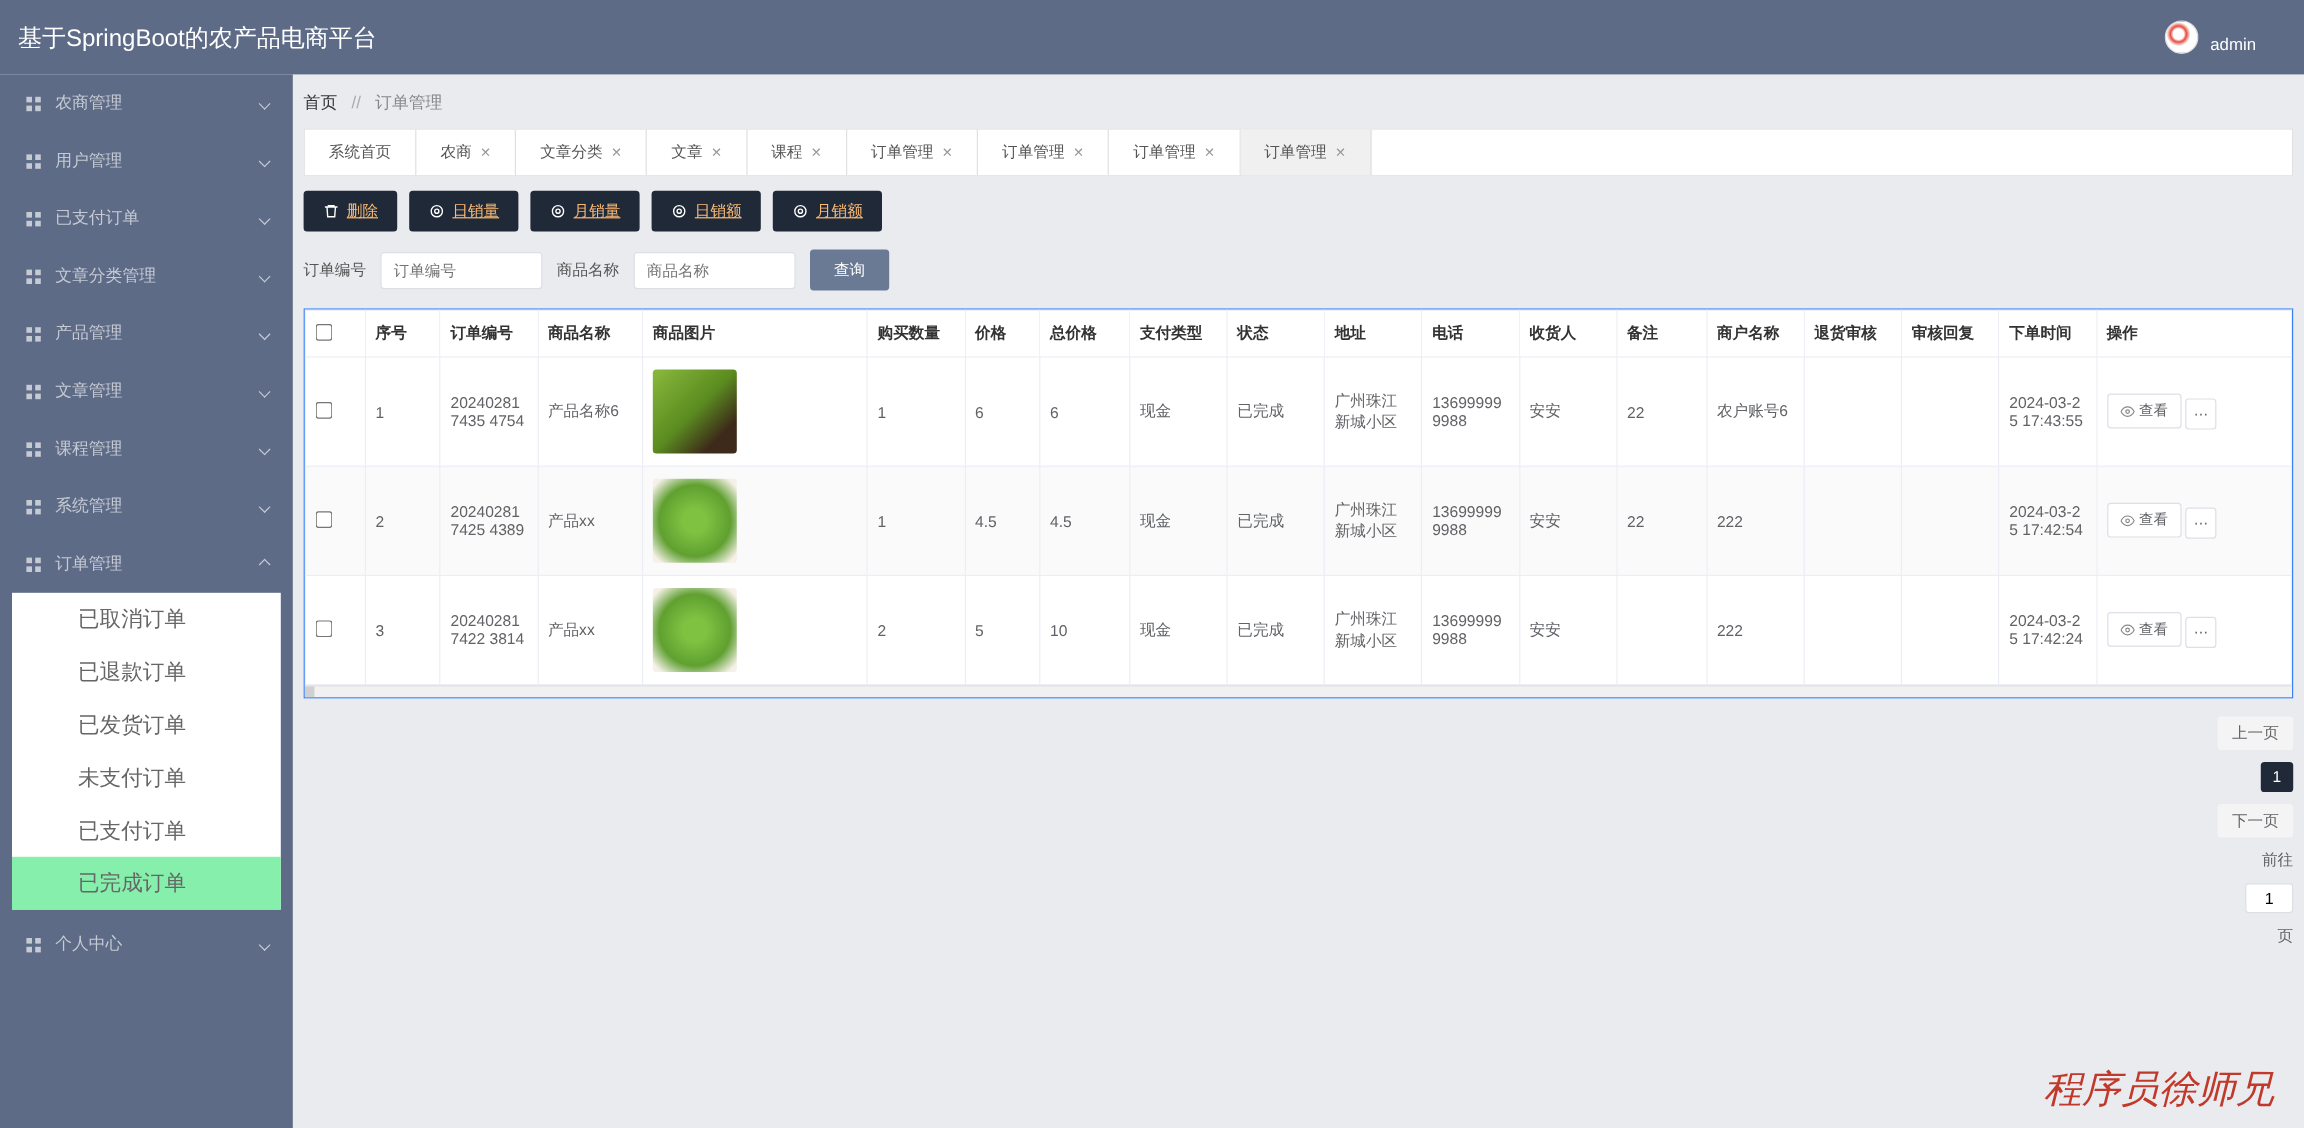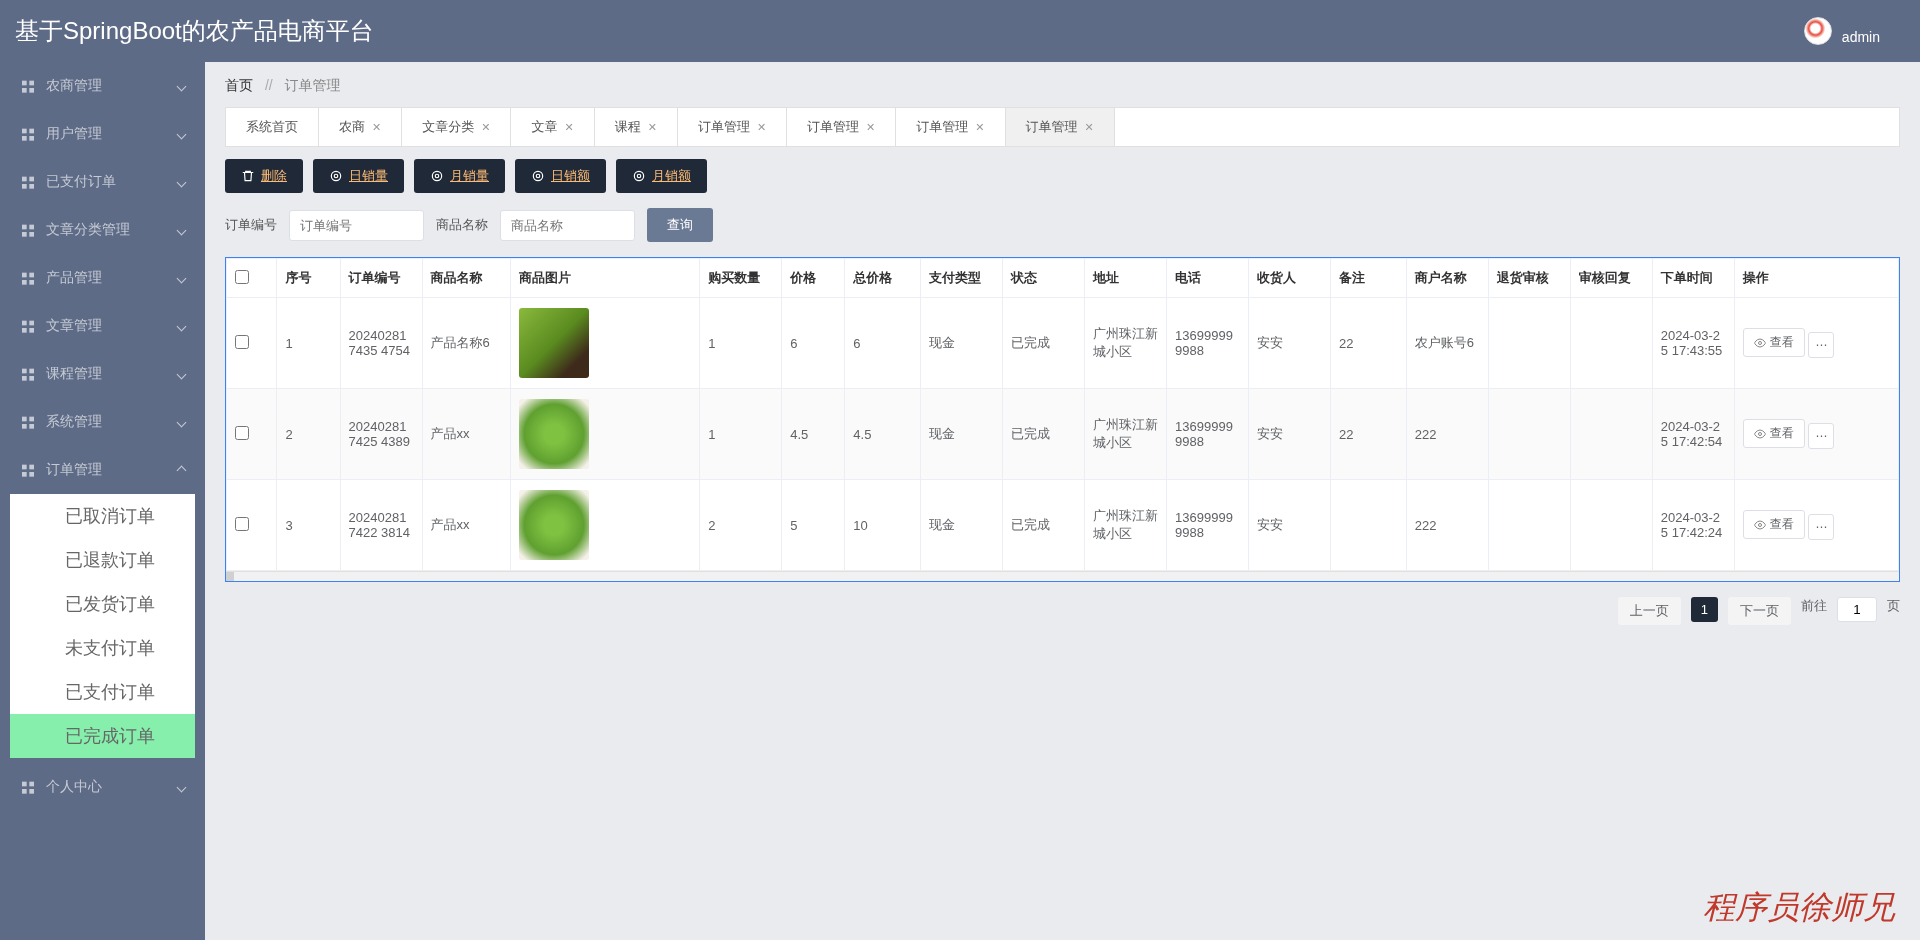--- a/index.html
+++ b/index.html
@@ -1,29 +1,29 @@
 <!DOCTYPE html>
 <html><head>
 <meta charset="utf-8">
 <style>
 * { margin: 0; padding: 0; box-sizing: border-box; font-family: "Microsoft YaHei", Arial, sans-serif; }
 body { background: #e9ebef; overflow: hidden; width: 1920px; height: 940px; }
 .header { height: 62px; background: #5e6b86; display: flex; align-items: center; justify-content: space-between; padding: 0 40px 0 15px; color: #fff; }
-.header-title { font-size: 24px; }
+.header-title { font-size: 20px; }
 .header-user { display: flex; align-items: flex-end; gap: 10px; font-size: 14px; }
 .avatar { width: 28px; height: 28px; border-radius: 50%; background: radial-gradient(circle at 40% 40%, #fff 20%, #e74c3c 30%, #fff 45%); border: 1px solid #ddd; }
 .main { display: flex; height: calc(100% - 62px); }
-.sidebar { width: 205px; background: #5e6b86; color: #c5cad4; overflow-y: auto; flex-shrink: 0; }
+.sidebar { width: 244px; background: #5e6b86; color: #c5cad4; overflow-y: auto; flex-shrink: 0; }
 .menu-item { display: flex; align-items: center; justify-content: space-between; padding: 0 20px; height: 48px; font-size: 14px; cursor: pointer; }
 .menu-label { display: flex; align-items: center; gap: 10px; }
 .menu-icon { width: 16px; height: 16px; display: inline-flex; }
 .submenu { background: #fff; margin: 0 10px 5px 10px; }
 .submenu-item { padding: 10px 20px 10px 55px; font-size: 18px; color: #666; cursor: pointer; text-align: left; }
 .submenu-item.active { background: #86efac; }
-.content { flex: 1; padding: 15px 20px; overflow: auto; }
+.content { flex: 1; padding: 15px 9px; overflow: auto; }
 .breadcrumb { font-size: 14px; color: #333; margin-bottom: 12px; }
 .breadcrumb .sep { color: #aaa; margin: 0 8px; }
 .breadcrumb .current { color: #888; }
 .tabs-bar { background: #fff; border: 1px solid #e0e0e0; display: flex; margin-bottom: 12px; }
 .tab-item { padding: 10px 20px; font-size: 13px; color: #555; border-right: 1px solid #e0e0e0; cursor: pointer; display: flex; align-items: center; gap: 5px; }
 .tab-item.active { background: #f0f0f0; }
 .tab-close { font-size: 11px; color: #999; margin-left: 2px; }
 .toolbar { display: flex; gap: 10px; margin-bottom: 15px; }
 .btn-dark { background: #1f2937; color: #fdba74; border: none; padding: 8px 16px; font-size: 13px; border-radius: 3px; cursor: pointer; display: flex; align-items: center; gap: 6px; text-decoration: underline; }
 .btn-icon { width: 14px; height: 14px; }
@@ -39,21 +39,21 @@
 .sort-up { border-bottom-color: #c0c4cc; margin-bottom: 1px; }
 .sort-down { border-top-color: #c0c4cc; }
 .checkbox { width: 14px; height: 14px; }
 .product-img { width: 70px; height: 70px; border-radius: 3px; }
 .img-veg { background: linear-gradient(135deg, #8ab93d 0%, #5a8b1f 50%, #3d2a1a 80%); }
 .img-lettuce { background: radial-gradient(ellipse at center, #7fc241 20%, #5fa030 60%, #f5f0e8 90%); }
 tbody tr:nth-child(even) { background: #fafafa; }
 .btn-view { background: #fff; border: 1px solid #dcdfe6; padding: 5px 10px; font-size: 12px; border-radius: 3px; cursor: pointer; display: inline-flex; align-items: center; gap: 4px; color: #606266; }
 .hscroll { height: 10px; background: #f1f1f1; border-top: 1px solid #e0e0e0; position: relative; }
 .hscroll::after { content: ''; position: absolute; left: 0; width: 8px; height: 100%; background: #d0d0d0; }
-.pagination { display: flex; justify-content: flex-end; align-items: flex-start; gap: 10px; margin-top: 15px; font-size: 13px; color: #606266; }
+.pagination { display: flex; justify-content: flex-end; align-items: flex-end; gap: 10px; margin-top: 15px; font-size: 13px; color: #606266; flex-direction: column; }
 .page-btn { padding: 5px 12px; background: #f4f4f5; border-radius: 3px; cursor: pointer; }
 .page-num { background: #1f2937; color: #fff; padding: 5px 10px; border-radius: 3px; }
 .page-input { width: 40px; padding: 4px; border: 1px solid #dcdfe6; border-radius: 3px; text-align: center; }
 .watermark { position: fixed; bottom: 10px; right: 25px; font-size: 32px; color: #c0392b; font-family: "KaiTi", serif; pointer-events: none; font-style: italic; }
 .col-chk{width:40px}.col-seq{width:50px}.col-ord{width:65px}.col-pname{width:70px}.col-img{width:150px}.col-qty{width:65px}.col-price{width:50px}.col-total{width:60px}.col-pay{width:65px}.col-stat{width:65px}.col-addr{width:65px}.col-tel{width:65px}.col-rec{width:65px}.col-note{width:60px}.col-merch{width:65px}.col-ret{width:65px}.col-rep{width:65px}.col-time{width:65px}.col-op{width:130px}
 .chevron { border: solid #c5cad4; border-width: 0 1px 1px 0; display: inline-block; padding: 3px; }
 .chev-down { transform: rotate(45deg); }
 .chev-up { transform: rotate(-135deg); }
 </style>
 </head>

